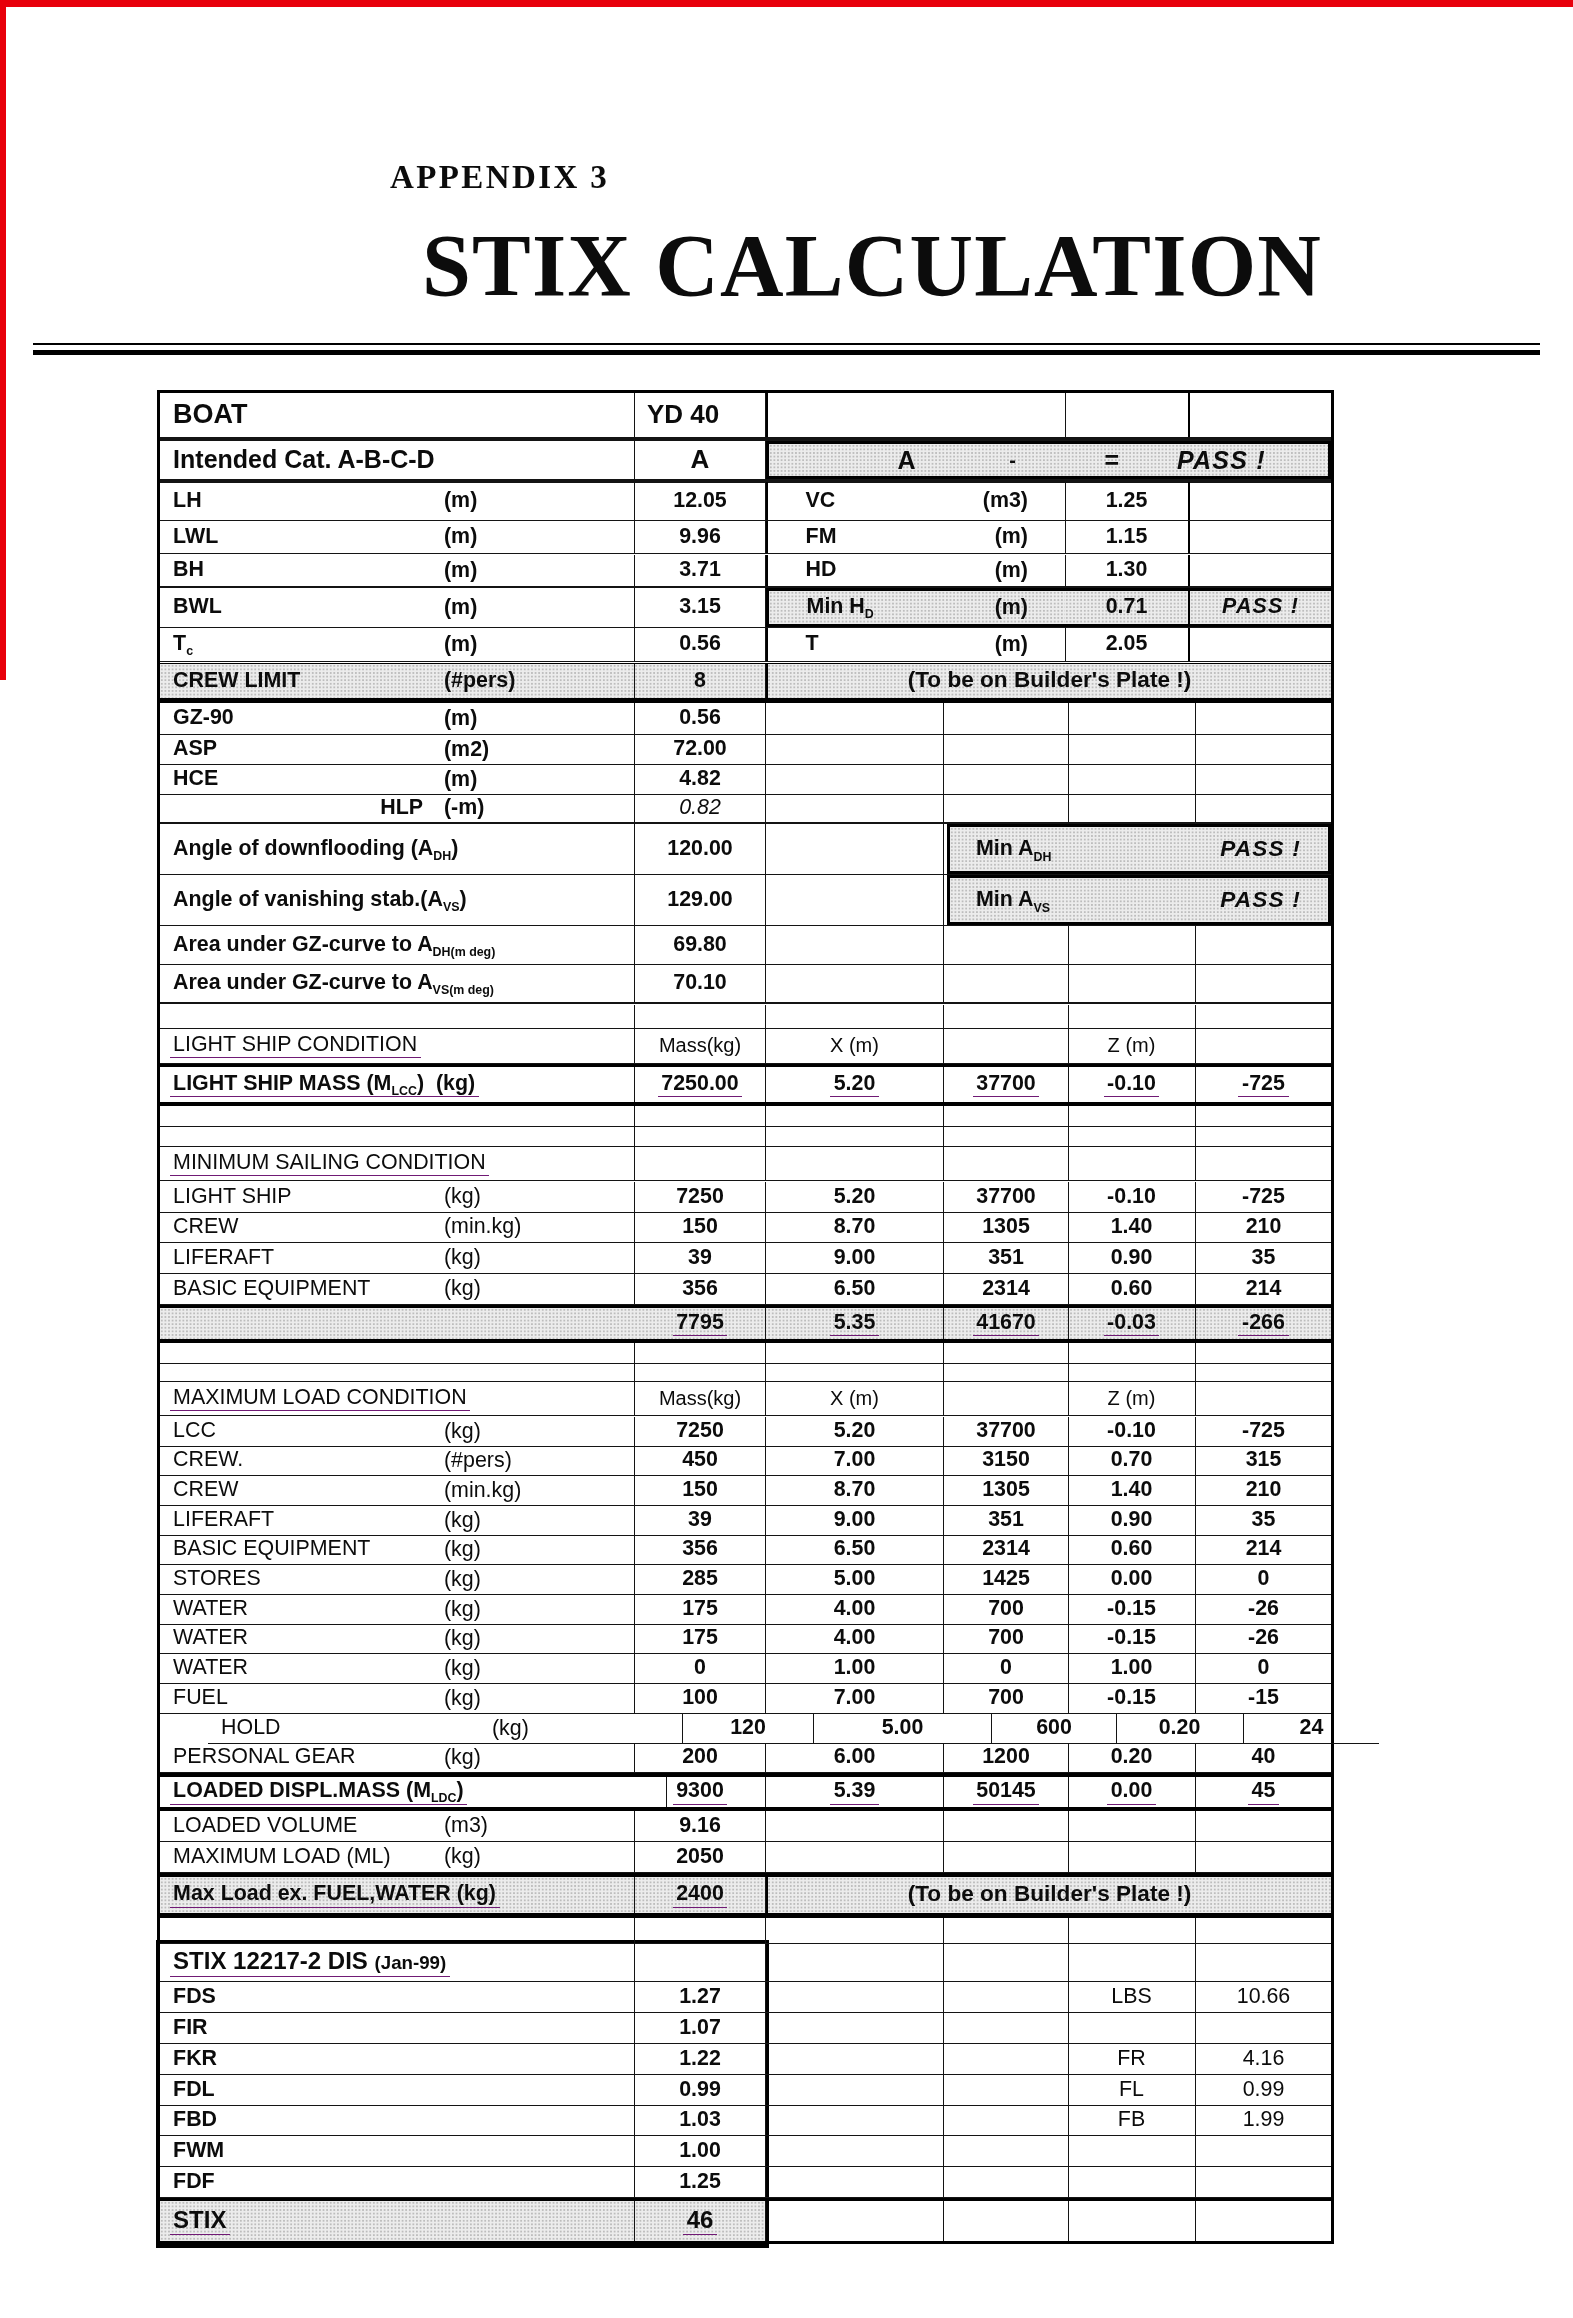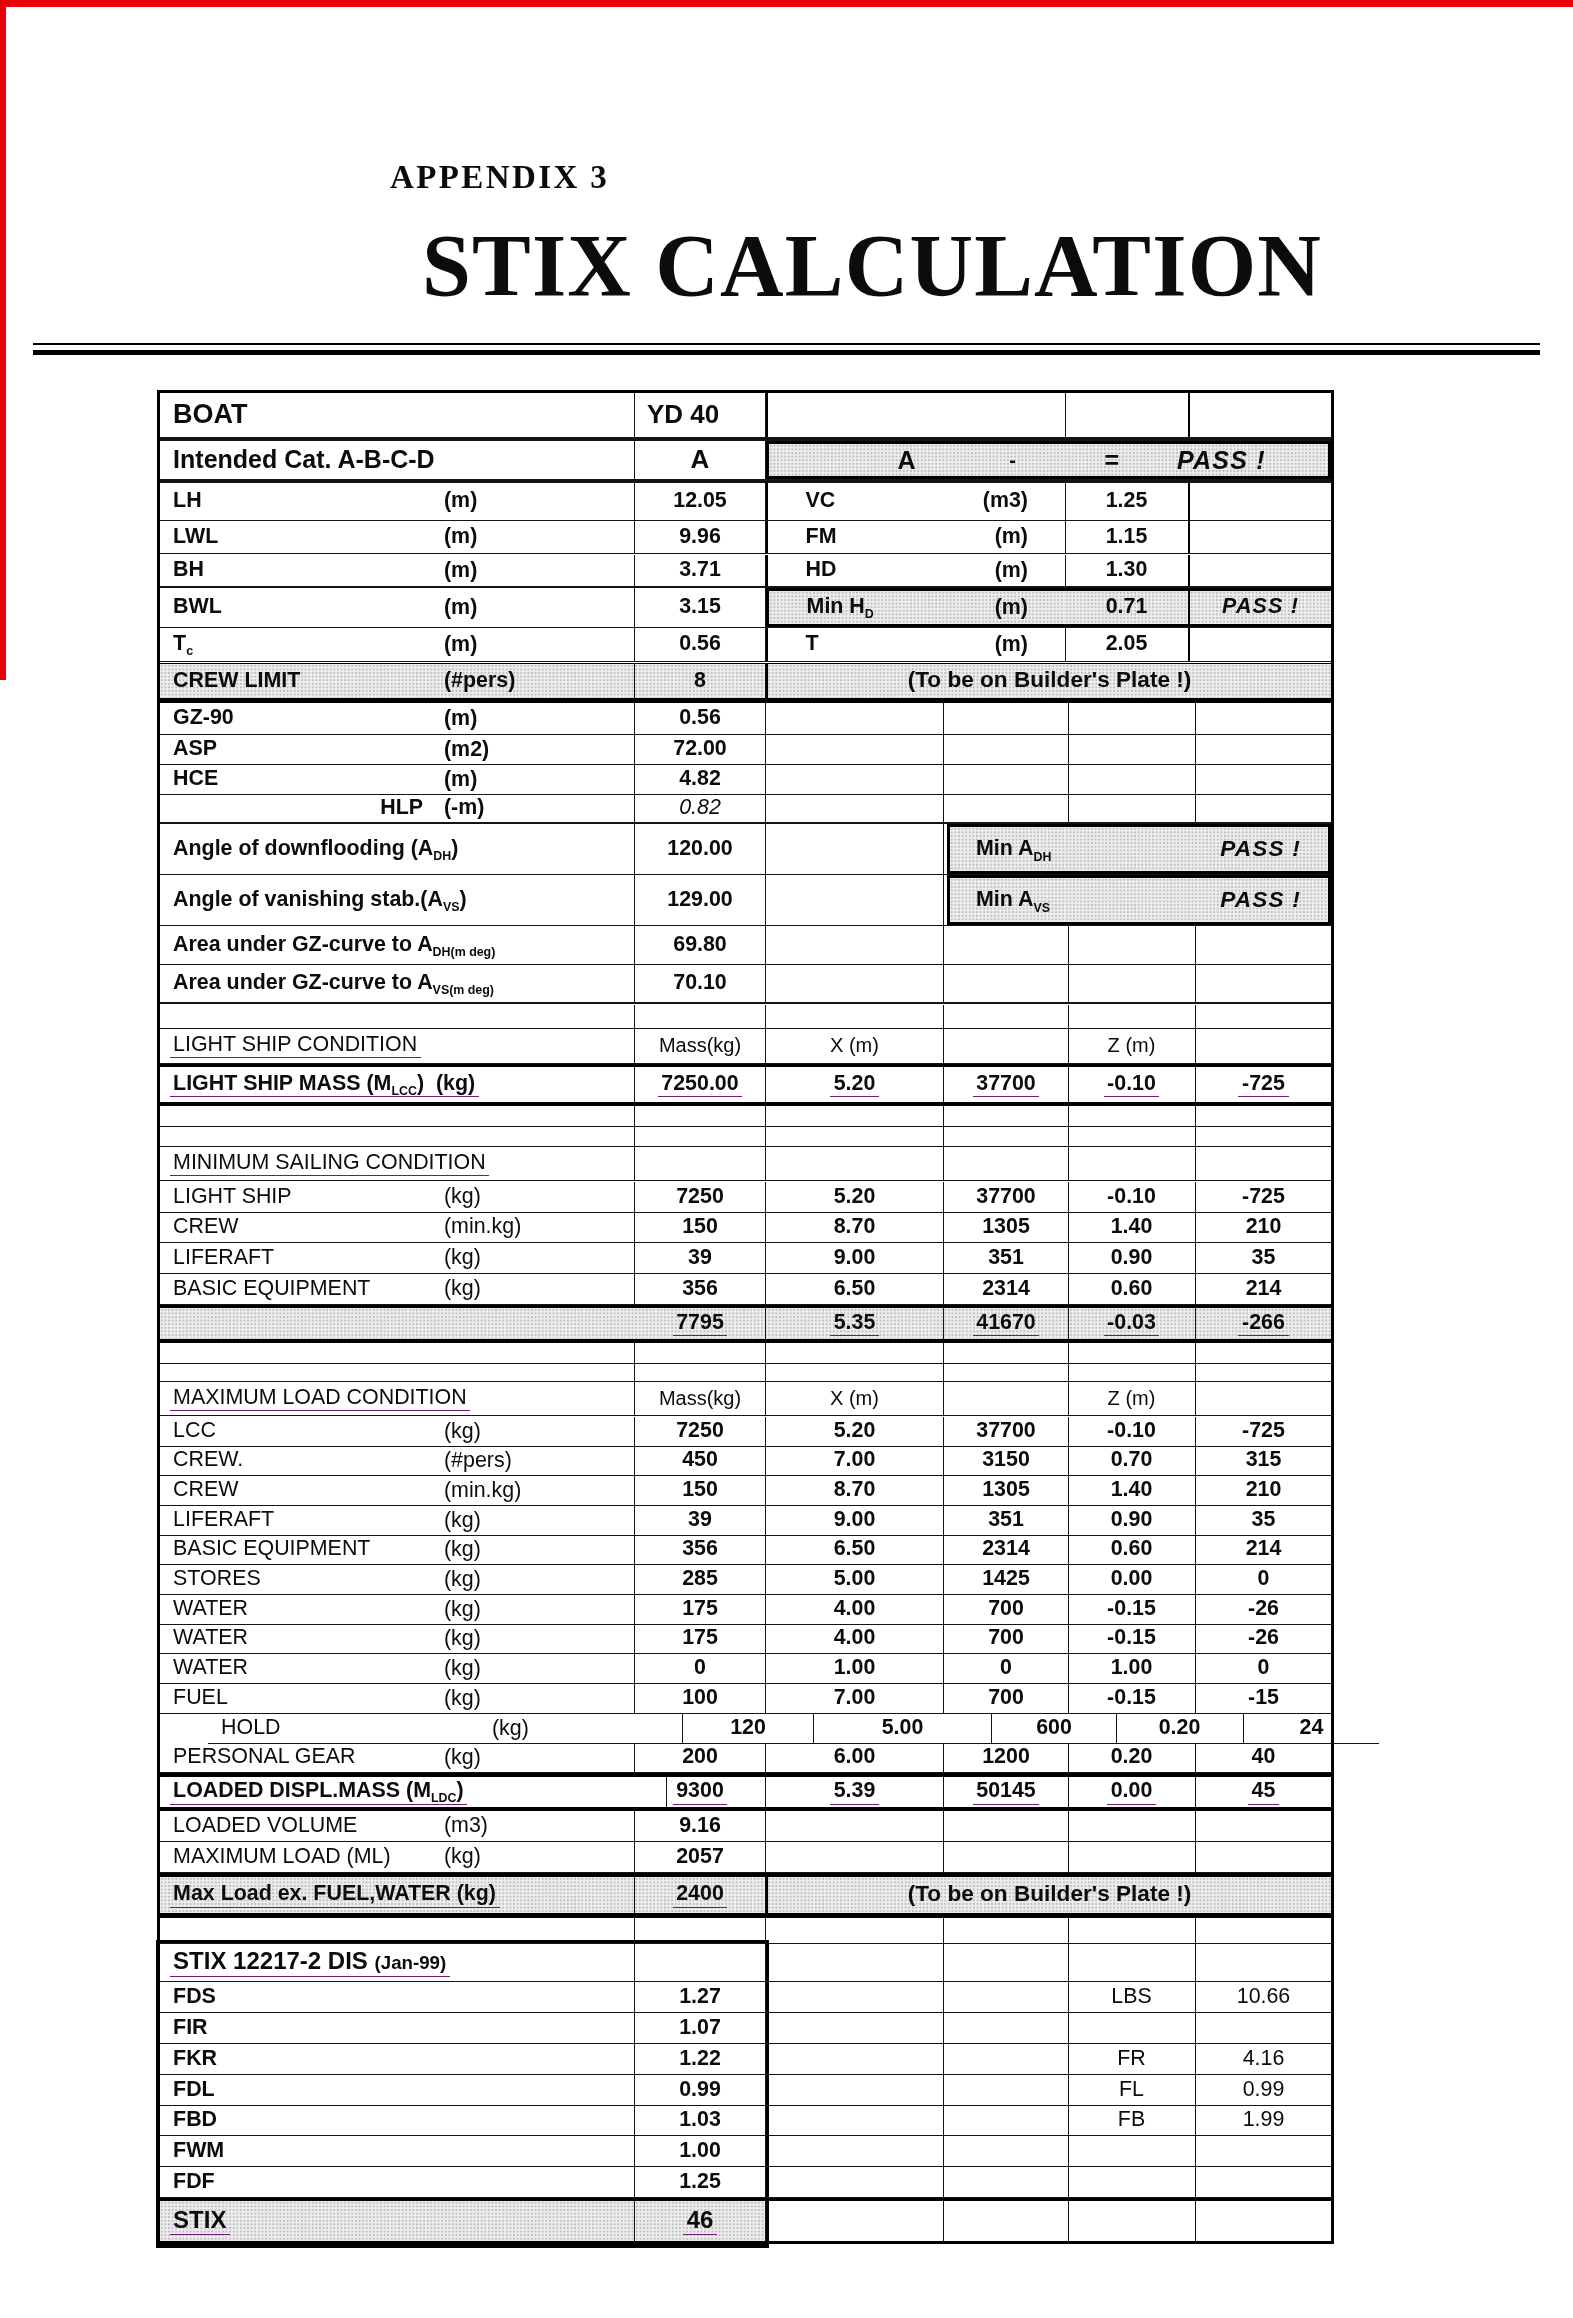--- a/index.html
+++ b/index.html
@@ -802,21 +802,21 @@
       <div class="cell c-xm" style="left: 784px; width: 125px;"></div>
       <div class="cell c-z" style="left: 908px; width: 128px;"></div>
       <div class="cell c-zm" style="left: 1036px; width: 135px;"></div>
     </div>
     <div class="row r-maxload" style="top: 1449px; height: 31px;">
       <div class="cell c-label" style="left: 0px; width: 475px; font-weight: 400;">
         <span class="txt">MAXIMUM LOAD (ML)</span>
         <span class="unit">(kg)</span>
       </div>
       <div class="cell c-mass" style="left: 475px; width: 131px;">
-        <span class="txt">2057</span>
+        <span class="txt">2050</span>
       </div>
       <div class="cell c-x" style="left: 606px; width: 178px;"></div>
       <div class="cell c-xm" style="left: 784px; width: 125px;"></div>
       <div class="cell c-z" style="left: 908px; width: 128px;"></div>
       <div class="cell c-zm" style="left: 1036px; width: 135px;"></div>
     </div>
     <div class="row r-maxloadex shade" style="top: 1480px; height: 45px;">
       <div class="cell c-label ul" style="left: 0px; width: 475px;">
         <span class="txt">Max Load ex. FUEL,WATER (kg)</span>
       </div>

